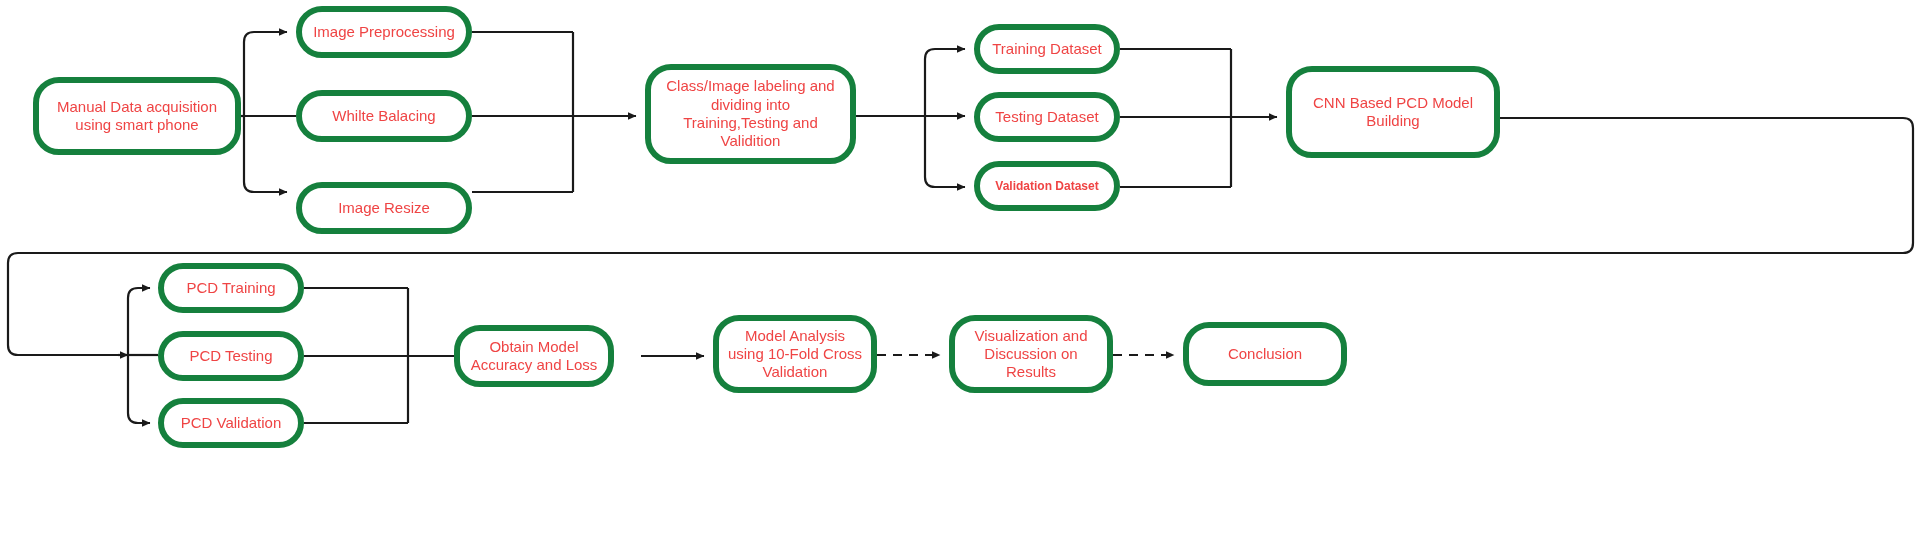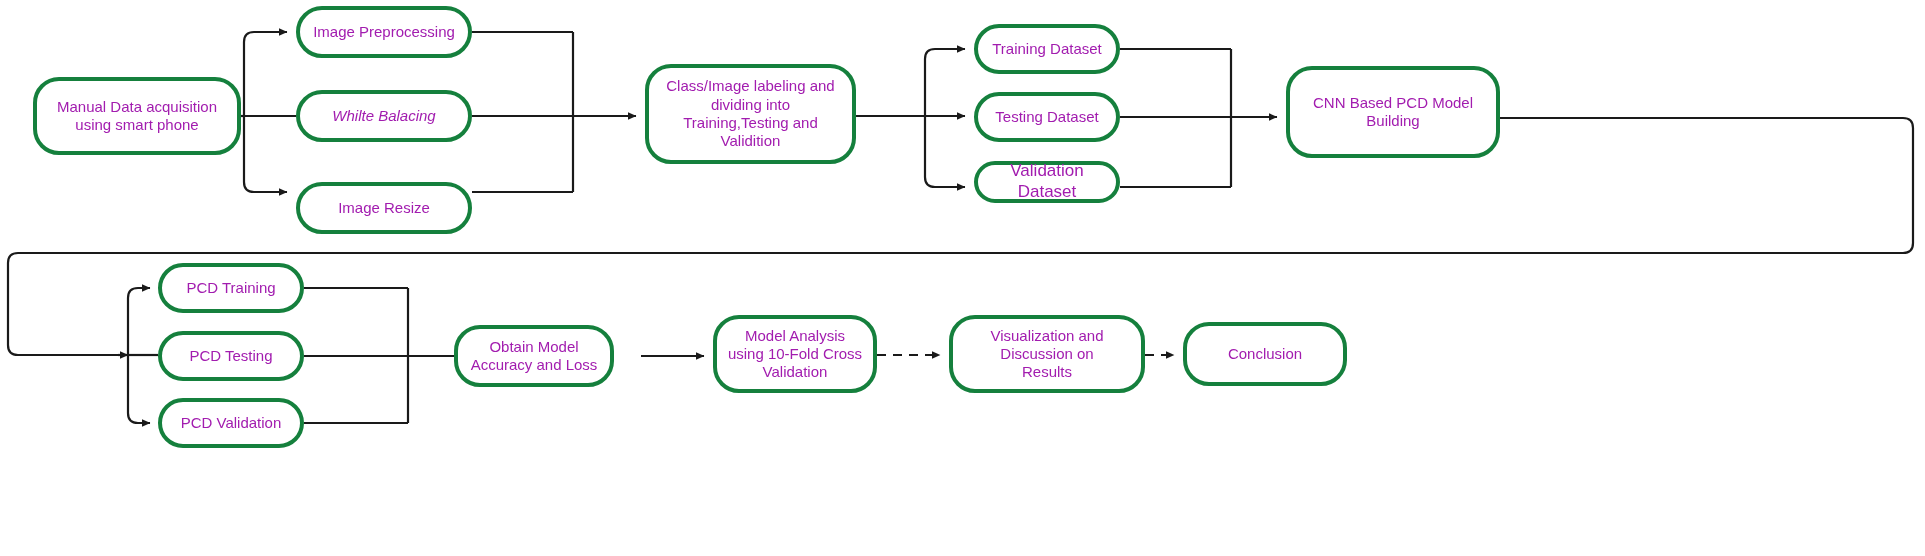--- a/index.html
+++ b/index.html
@@ -1,21 +1,21 @@
 <!DOCTYPE html>
 <html><head>
 <meta charset="utf-8">
 <style>
   html,body{margin:0;padding:0;background:#ffffff;}
   body{font-family:"Liberation Sans",sans-serif;}
   #canvas{position:relative;width:1925px;height:556px;background:#ffffff;overflow:hidden;}
   #wires{position:absolute;left:0;top:0;width:1925px;height:556px;}
-  .node{position:absolute;box-sizing:border-box;border:4px solid #15803d;background:#ffffff;
+  .node{position:absolute;box-sizing:border-box;border:6px solid #15803d;background:#ffffff;
         display:flex;align-items:center;justify-content:center;text-align:center;
-        color:#a21caf;line-height:1.22;padding:2px 6px;}
+        color:#ef4444;line-height:1.22;padding:2px 6px;}
   .node span{display:block;width:100%;white-space:pre-line;}
   .rrect{border-radius:26px;}
   .pill{border-radius:999px;}
 </style>
 </head>
 <body>
 
 <div id="canvas">
 
   <svg id="wires" viewBox="0 0 1925 556">
@@ -69,21 +69,21 @@
 
   <div class="node rrect" style="left:8px;top:77px;width:208px;height:78px;font-size:15px;margin-left:25px;">
     <span>Manual Data acquisition
 using smart phone</span>
   </div>
 
   <div class="node pill" style="left:296px;top:6px;width:176px;height:52px;font-size:15px;">
     <span>Image Preprocessing</span>
   </div>
 
-  <div class="node pill" style="left:296px;top:90px;width:176px;height:52px;font-size:15px;font-style:italic;">
+  <div class="node pill" style="left:296px;top:90px;width:176px;height:52px;font-size:15px;">
     <span>Whilte Balacing</span>
   </div>
 
   <div class="node pill" style="left:296px;top:166px;width:176px;height:52px;font-size:15px;margin-top:16px;">
     <span>Image Resize</span>
   </div>
 
   <div class="node rrect" style="left:645px;top:64px;width:211px;height:100px;font-size:15px;">
     <span>Class/Image labeling  and
 dividing into
@@ -92,21 +92,21 @@
   </div>
 
   <div class="node pill" style="left:974px;top:24px;width:146px;height:50px;font-size:15px;">
     <span>Training Dataset</span>
   </div>
 
   <div class="node pill" style="left:974px;top:92px;width:146px;height:50px;font-size:15px;">
     <span>Testing Dataset</span>
   </div>
 
-  <div class="node pill" style="left:974px;top:161px;width:146px;height:42px;font-size:17px;">
+  <div class="node pill" style="left:974px;top:161px;width:146px;height:50px;font-size:12px;font-weight:bold;">
     <span>Validation Dataset</span>
   </div>
 
   <div class="node rrect" style="left:1286px;top:66px;width:214px;height:92px;font-size:15px;">
     <span>CNN Based PCD Model
 Building</span>
   </div>
 
   <div class="node pill" style="left:158px;top:263px;width:146px;height:50px;font-size:15px;">
     <span>PCD Training</span>
@@ -124,21 +124,21 @@
     <span>Obtain Model
 Accuracy and Loss</span>
   </div>
 
   <div class="node rrect" style="left:713px;top:315px;width:164px;height:78px;font-size:15px;">
     <span>Model Analysis
 using 10-Fold Cross
 Validation</span>
   </div>
 
-  <div class="node rrect" style="left:949px;top:315px;width:196px;height:78px;font-size:15px;">
+  <div class="node rrect" style="left:949px;top:315px;width:164px;height:78px;font-size:15px;">
     <span>Visualization and
 Discussion on
 Results</span>
   </div>
 
   <div class="node rrect" style="left:1183px;top:322px;width:164px;height:64px;font-size:15px;">
     <span>Conclusion</span>
   </div>
 
 </div>

